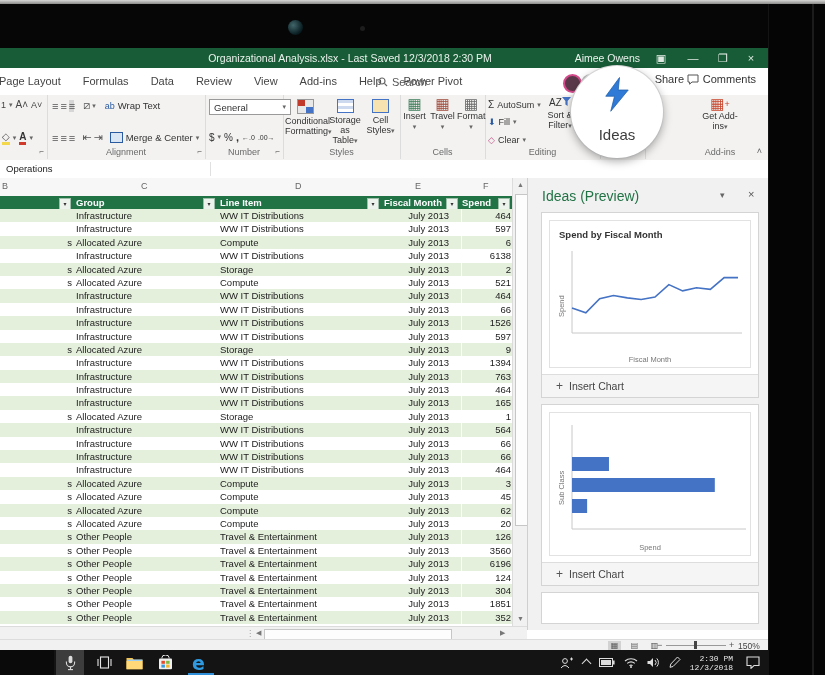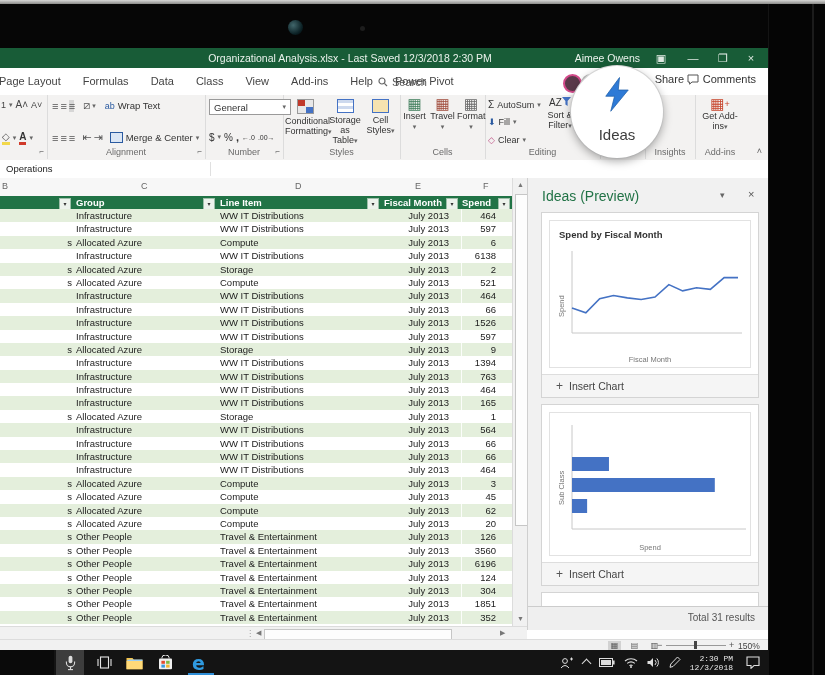--- a/index.html
+++ b/index.html
@@ -63,21 +63,21 @@
   .hcell{position:absolute;top:0;height:13px;line-height:13px;}
   .filter{position:absolute;top:1.5px;width:10px;height:10px;background:#ecf2ec;border:1px solid #9dbfa9;
           color:#333;font-size:6px;text-align:center;line-height:10px;}
   #rows{left:0;top:161px;width:512px;height:417px;overflow:hidden;background:#fff;}
   .row{height:13.4px;display:flex;font-size:9.5px;color:#1c1c1c;line-height:13.4px;}
   .row.banded{background:#e4efdc;}
   .cb{width:72px;overflow:hidden;text-align:right;}
   .cc{width:144px;padding-left:4px;box-sizing:border-box;}
   .cd{width:164px;padding-left:4px;box-sizing:border-box;}
   .ce{width:82px;text-align:right;padding-right:12px;box-sizing:border-box;border-right:1px solid rgba(255,255,255,.85);}
-  .cf{width:50px;text-align:right;padding-right:16px;box-sizing:border-box;}
+  .cf{width:50px;text-align:right;padding-right:1px;box-sizing:border-box;}
   
   #hscrollrow{left:0;top:578px;width:527px;height:13px;background:#f1f1f1;border-top:1px solid #dcdcdc;font-size:7px;color:#777;}
   #hsplit{left:246px;top:2px;position:absolute;color:#999;font-size:8px;}
   .harrow{position:absolute;top:2px;font-size:7px;color:#777;}
   #hthumb{left:264px;top:2px;width:186px;height:9px;background:#fdfdfd;border:1px solid #c6c6c6;position:absolute;}
   #statusbar{left:0;top:591px;width:768px;height:11px;background:#f1f1f1;border-top:1px solid #dcdcdc;}
   .viewbtn{position:absolute;top:1px;width:13px;height:9px;text-align:center;font-size:8px;line-height:9px;color:#555;}
   #zoom-minus{left:657px;top:0;position:absolute;font-size:9px;color:#555;}
   #zoom-track{left:666px;top:5px;width:60px;height:1px;background:#999;position:absolute;}
   #zoom-thumb{left:694px;top:1px;width:3px;height:8px;background:#444;position:absolute;}
@@ -133,21 +133,21 @@
       <div class="cap" style="right:64px">—</div>
       <div class="cap" style="right:34px">❐</div>
       <div class="cap" style="right:6px">×</div>
     </div>
 
     <div class="abs" id="tabsrow">
       <div class="abs" id="tabs">
           <span class="tab">Page Layout</span>
           <span class="tab">Formulas</span>
           <span class="tab">Data</span>
-          <span class="tab">Class</span>
+          <span class="tab">Review</span>
           <span class="tab">View</span>
           <span class="tab">Add-ins</span>
           <span class="tab">Help</span>
           <span class="tab">Power Pivot</span>
         </div>
       <div class="abs" id="searchbox">
         <svg width="10" height="10" viewBox="0 0 10 10">
           <circle cx="4" cy="4" r="3" fill="none" stroke="#666" stroke-width="1.2"></circle>
           <line x1="6.4" y1="6.4" x2="9" y2="9" stroke="#666" stroke-width="1.2"></line>
         </svg>
@@ -293,23 +293,20 @@
               </svg></span>
           <span>Find &amp; Select</span><span class="caret">▾</span>
         </div>
         <div class="rlabel">Editing</div>
       </div>
 
       <div class="rgroup" style="left:600px;width:45px">
         <div class="rlabel">Ideas</div>
       </div>
 
-      <div class="rgroup" style="left:645px;width:50px">
-        <div class="rlabel">Insights</div>
-      </div>
 
       <div class="rgroup" style="left:695px;width:50px;border-right:none">
         <div class="bigbtn" style="left:6px;width:38px">
           <span class="bicon" style="color:#c8452c">▦<span style="font-size:9px;vertical-align:top">+</span></span>
           <span>Get Add-ins</span><span class="caret">▾</span>
         </div>
         <div class="rlabel">Add-ins</div>
       </div>
 
       <div id="ribbon-collapse">˄</div>
@@ -624,23 +621,20 @@
           <div class="xlab" style="bottom:3px">Spend</div>
         </div>
         <div class="insert-btn">
           <span class="plus">+</span>
           <span>Insert Chart</span>
         </div>
       </div>
 
       <div class="card" style="top:414px;height:30px"></div>
 
-      <div id="ideas-footer">
-        <span>Total 31 results</span>
-      </div>
     </div>
 
     <div class="abs" id="callout">
       <svg width="30" height="38" viewBox="0 0 24 30" style="margin-top:10px">
         <path d="M14 1 L3 16 h7 l-3 12 L21 11 h-8 z" fill="#2e7ad6" stroke="#1f5fa8" stroke-width="0.6"></path>
       </svg>
       <div class="word">Ideas</div>
     </div>
 
   </div>

